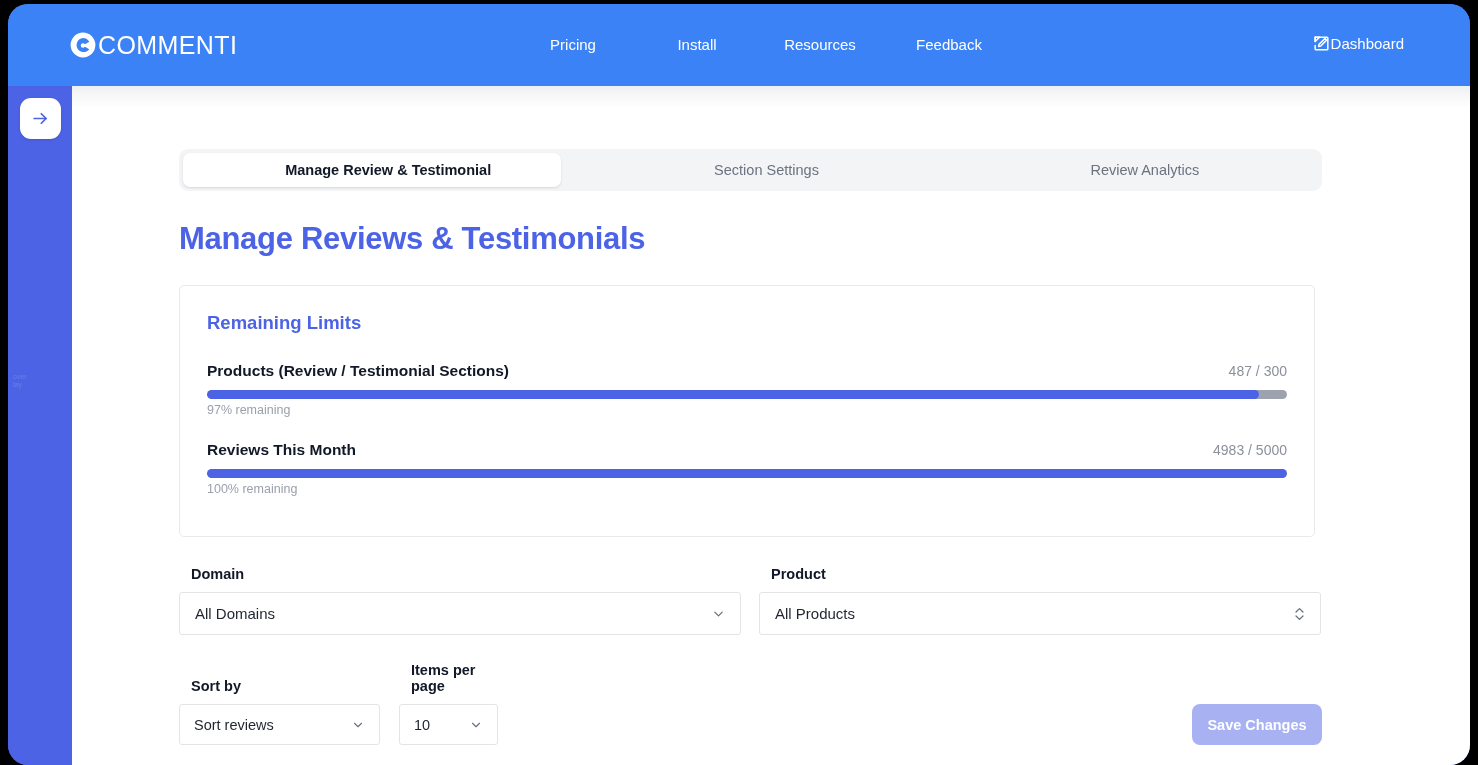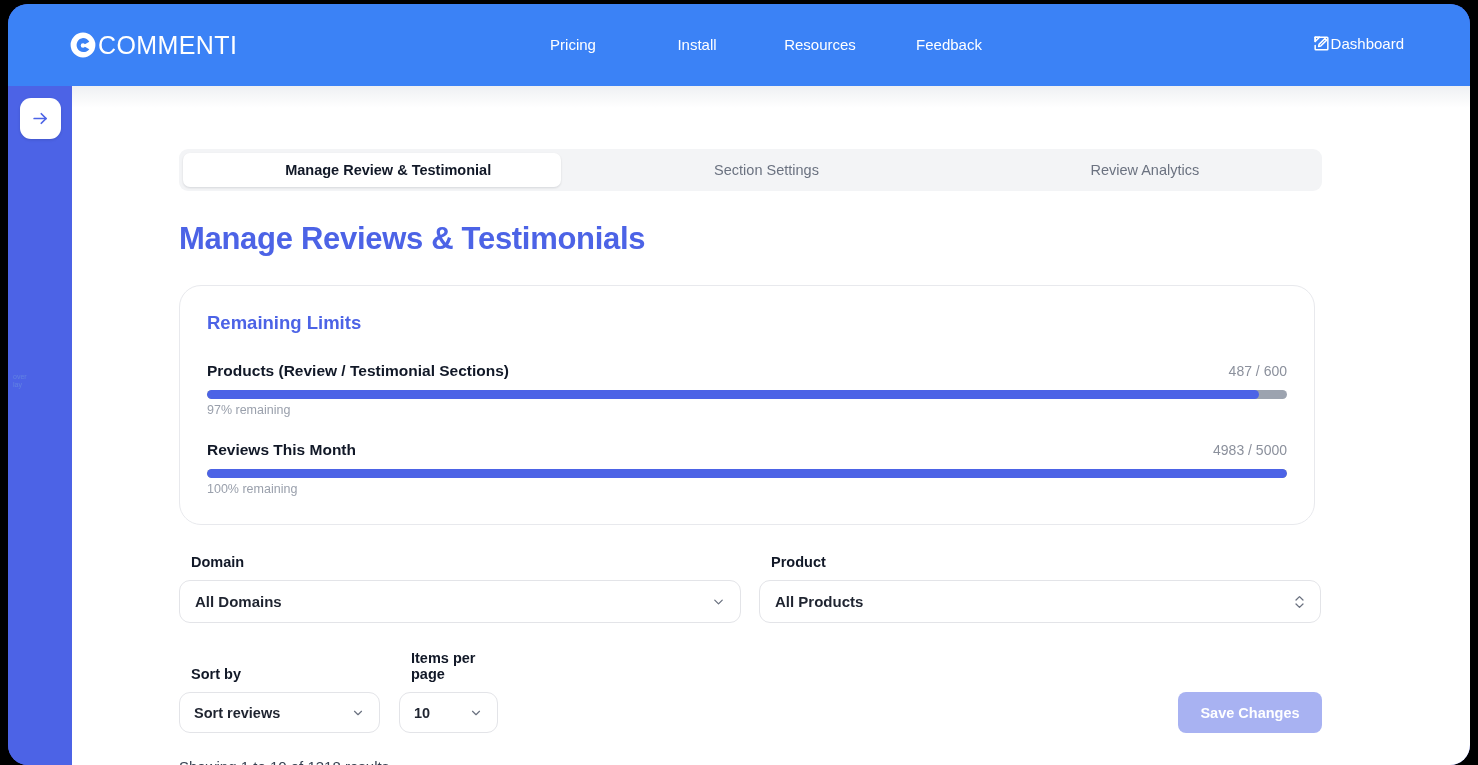--- a/index.html
+++ b/index.html
@@ -211,23 +211,23 @@
     font-weight: 700;
     color: #4c63e6;
     letter-spacing: -0.3px;
   }
 
   
   .limits-card {
     margin-top: 28px;
     width: 1136px;
     border: 1px solid #e8e9ed;
-    border-radius: 22px;
+    border-radius: 5px;
     background: #ffffff;
-    padding: 26px 27px 28px 27px;
+    padding: 26px 27px 40px 27px;
   }
   .limits-title {
     font-size: 18.5px;
     font-weight: 700;
     color: #4c63e6;
     margin-bottom: 28px;
   }
   .limit-row { margin-bottom: 24px; }
   .limit-row:last-child { margin-bottom: 0; }
   .limit-head {
@@ -280,30 +280,29 @@
     font-size: 14.5px;
     font-weight: 700;
     color: #111827;
     margin-bottom: 10px;
     margin-left: 12px;
   }
   .select {
     position: relative;
     height: 43px;
     border: 1px solid #e3e4e8;
-    border-radius: 11px;
+    border-radius: 3px;
     background: #ffffff;
     display: flex;
     align-items: center;
     padding: 0 15px;
     font-size: 15px;
     color: #1f2430;
     cursor: pointer;
     user-select: none;
-    font-weight: bold;
   }
   .select .caret {
     position: absolute;
     right: 14px;
     top: 50%;
     transform: translateY(-50%);
     display: block;
   }
 
   
@@ -315,21 +314,21 @@
     position: relative;
   }
   .field-sort  { width: 201px; }
   .field-items { width: 99px; }
   .select-sm { height: 41px; font-size: 14.5px; padding: 0 14px; }
 
   .save-btn {
     position: absolute;
     right: 0;
     bottom: 0;
-    width: 144px;
+    width: 130px;
     height: 41px;
     background: #a8b2f2;
     color: #ffffff;
     border: none;
     border-radius: 8px;
     font-size: 14.5px;
     font-weight: 700;
     font-family: inherit;
     cursor: default;
   }
@@ -396,21 +395,21 @@
         </div>
 
         <h1 class="page-title">Manage Reviews &amp; Testimonials</h1>
 
         <section class="limits-card">
           <h2 class="limits-title">Remaining Limits</h2>
 
           <div class="limit-row">
             <div class="limit-head">
               <span class="limit-label">Products (Review / Testimonial Sections)</span>
-              <span class="limit-count">487 / 600</span>
+              <span class="limit-count">487 / 300</span>
             </div>
             <div class="bar-track" style="background: rgb(156, 163, 175);">
               <div class="bar-fill" id="fill-0" style="width: 97.4%; background: rgb(76, 99, 230);"></div>
             </div>
             <div class="limit-sub">97% remaining</div>
           </div>
 
           <div class="limit-row">
             <div class="limit-head">
               <span class="limit-label">Reviews This Month</span>

